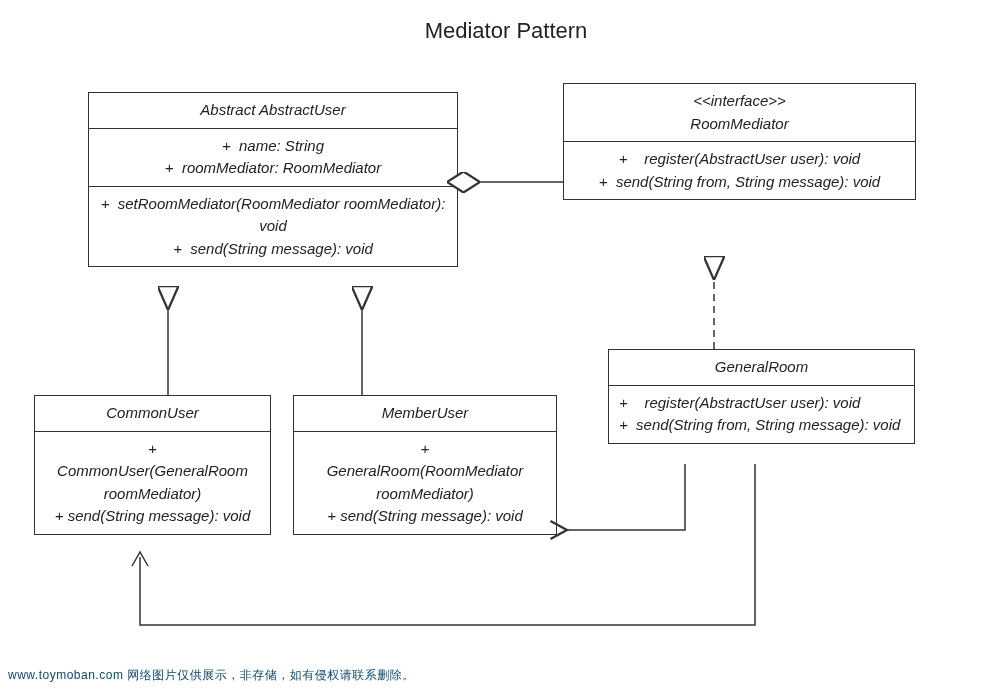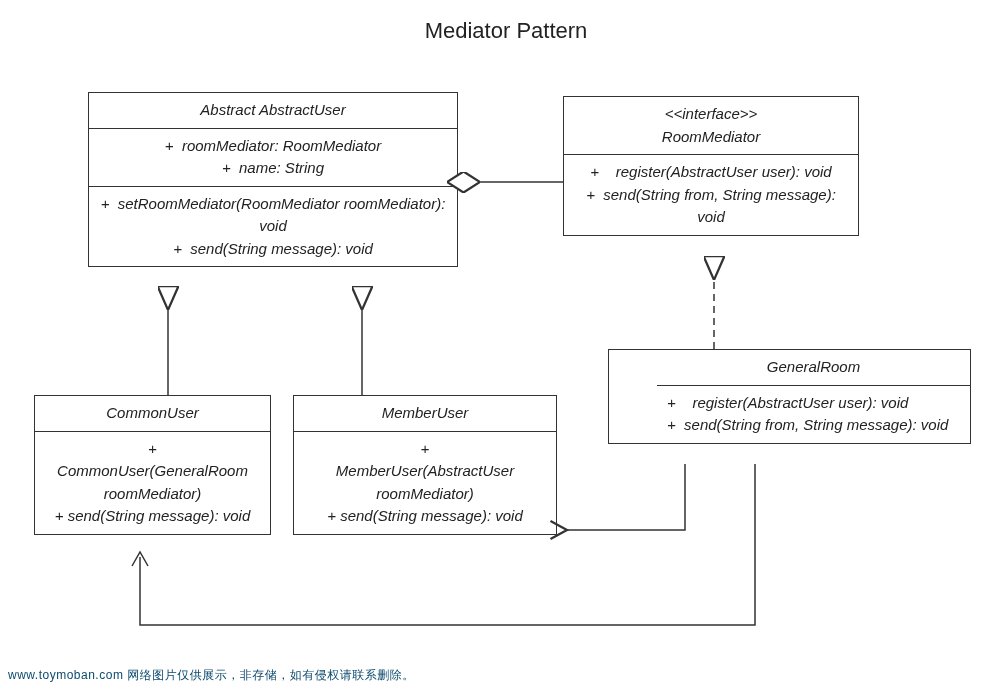--- a/index.html
+++ b/index.html
@@ -56,30 +56,30 @@
 </head>
 <body>
 
 <div class="title">Mediator Pattern</div>
 
 <div class="class-box" style="left:88px; top:92px; width:370px;">
   <div class="section">
     <div>Abstract AbstractUser</div>
   </div>
   <div class="section">
+    <div>+  name: String</div>
     <div>+  roomMediator: RoomMediator</div>
-    <div>+  name: String</div>
   </div>
   <div class="section">
     <div>+  setRoomMediator(RoomMediator roomMediator): void</div>
     <div>+  send(String message): void</div>
   </div>
 </div>
 
-<div class="class-box" style="left:563px; top:96px; width:296px;">
+<div class="class-box" style="left:563px; top:83px; width:353px;">
   <div class="section">
     <div>&lt;&lt;interface&gt;&gt;</div>
     <div>RoomMediator</div>
   </div>
   <div class="section">
     <div>+    register(AbstractUser user): void</div>
     <div>+  send(String from, String message): void</div>
   </div>
 </div>
 
@@ -93,26 +93,26 @@
     <div>+ send(String message): void</div>
   </div>
 </div>
 
 <div class="class-box" style="left:293px; top:395px; width:264px;">
   <div class="section">
     <div>MemberUser</div>
   </div>
   <div class="section">
     <div>+</div>
-    <div>MemberUser(AbstractUser roomMediator)</div>
+    <div>GeneralRoom(RoomMediator roomMediator)</div>
     <div>+ send(String message): void</div>
   </div>
 </div>
 
-<div class="class-box" style="left:608px; top:349px; width:363px;padding-left:48px;">
+<div class="class-box" style="left:608px; top:349px; width:307px;">
   <div class="section">
     <div>GeneralRoom</div>
   </div>
   <div class="section left-align">
     <div>+    register(AbstractUser user): void</div>
     <div>+  send(String from, String message): void</div>
   </div>
 </div>
 
 <svg class="connectors">

